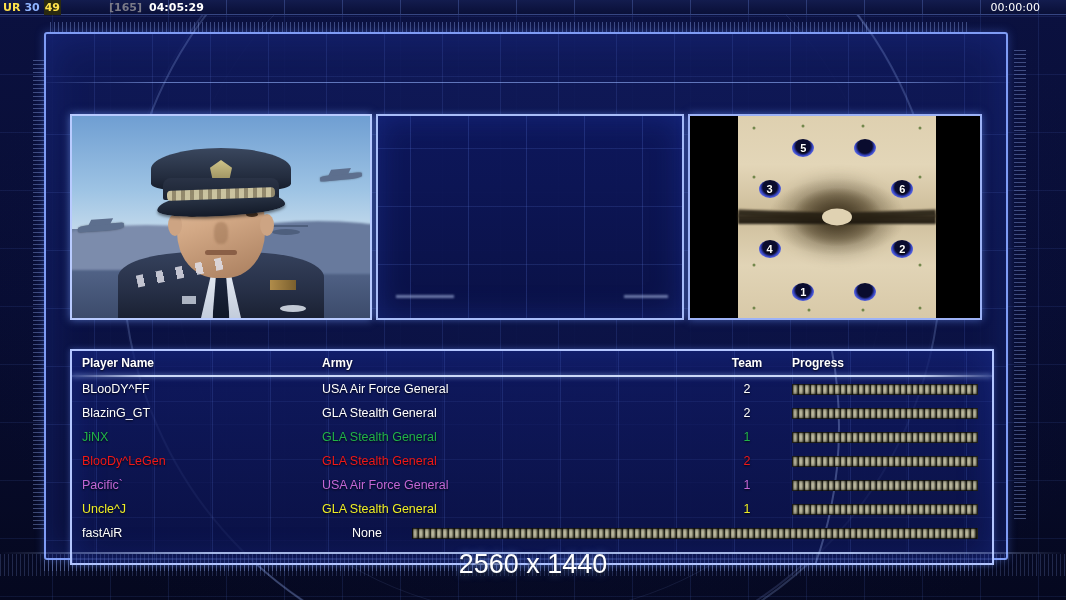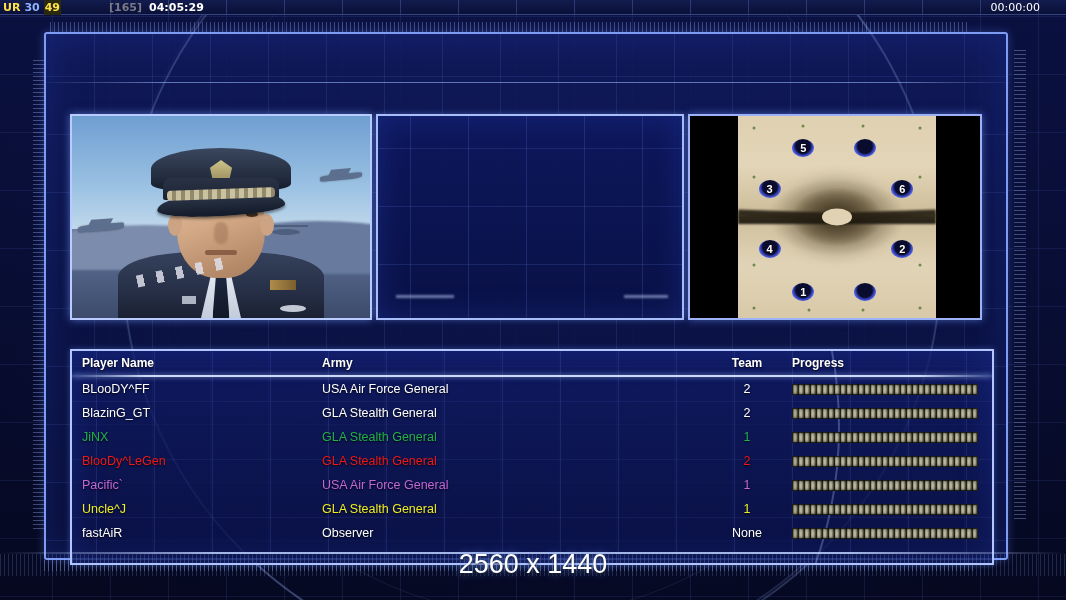--- a/index.html
+++ b/index.html
@@ -504,21 +504,20 @@
           <div class="row">
             <div class="c-name" style="color: rgb(237, 237, 39);">Uncle^J</div>
             <div class="c-army" style="color: rgb(237, 237, 39);">GLA Stealth General</div>
             <div class="c-team" style="color: rgb(237, 237, 39);">1</div>
             <div class="c-prog">
               <div class="pbar" style="width: 100%;"></div>
             </div>
           </div>
           <div class="row">
             <div class="c-name" style="color: rgb(255, 255, 255);">fastAiR</div>
-            <div class="c-army" style="color: rgb(255, 255, 255);">Observer</div>
             <div class="c-team" style="color: rgb(255, 255, 255);">None</div>
             <div class="c-prog">
               <div class="pbar" style="width: 100%;"></div>
             </div>
           </div>
         </div>
     </div>
 
   </div>
 

